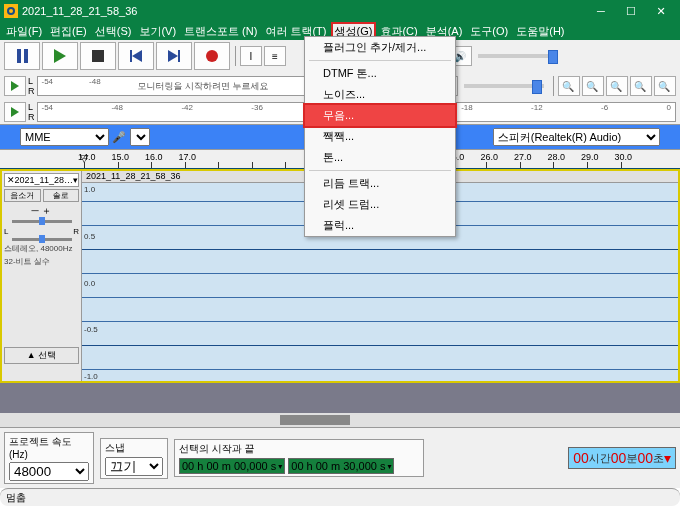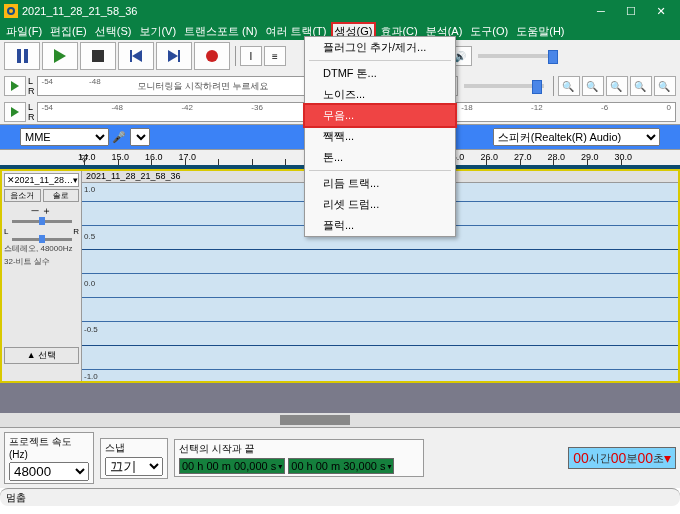--- a/index.html
+++ b/index.html
@@ -35,21 +35,21 @@
 .dropdown .ditem { padding: 3px 18px; font-size: 11px; position: relative; }
 .dropdown .ditem.sel { background: #ef4444; color: #fff; }
 .dropdown .ditem.boxed { outline: 2px solid #d92626; }
 .dropdown hr { border: none; border-top: 1px solid #ccc; margin: 2px 4px; }
 
 
 .devrow { background: #3b82f6; padding: 2px 20px; display: flex; align-items: center; gap: 4px; height: 24px; }
 .devrow select { font-size: 11px; height: 18px; }
 
 
-.ruler { height: 20px; background: #f0f0f0; border-top: 1px solid #999; border-bottom: 4px solid #0c4a6e; display: flex; position: relative; }
+.ruler { height: 20px; background: #f0f0f0; border-top: 1px solid #999; border-bottom: 1px solid #0c4a6e; display: flex; position: relative; }
 .ruler .play-head { position: absolute; left: 80px; top: 2px; }
 .ruler .ticks { margin-left: 84px; display: flex; width: 570px; font-size: 9px; }
 .ruler .tick { flex: 1; position: relative; }
 .ruler .tick span { position: absolute; top: 2px; left: -6px; }
 .ruler .tick::after { content: ''; position: absolute; left: 0; bottom: 0; width: 1px; height: 6px; background: #333; }
 
 
 .tracks { display: flex; height: 214px; border: 2px solid #d9c900; }
 .track-panel { width: 80px; background: #e8e8e8; border-right: 1px solid #999; font-size: 9px; padding: 2px; }
 .track-panel .tname { background: #fff; border: 1px solid #999; padding: 1px 2px; display: flex; justify-content: space-between; }

